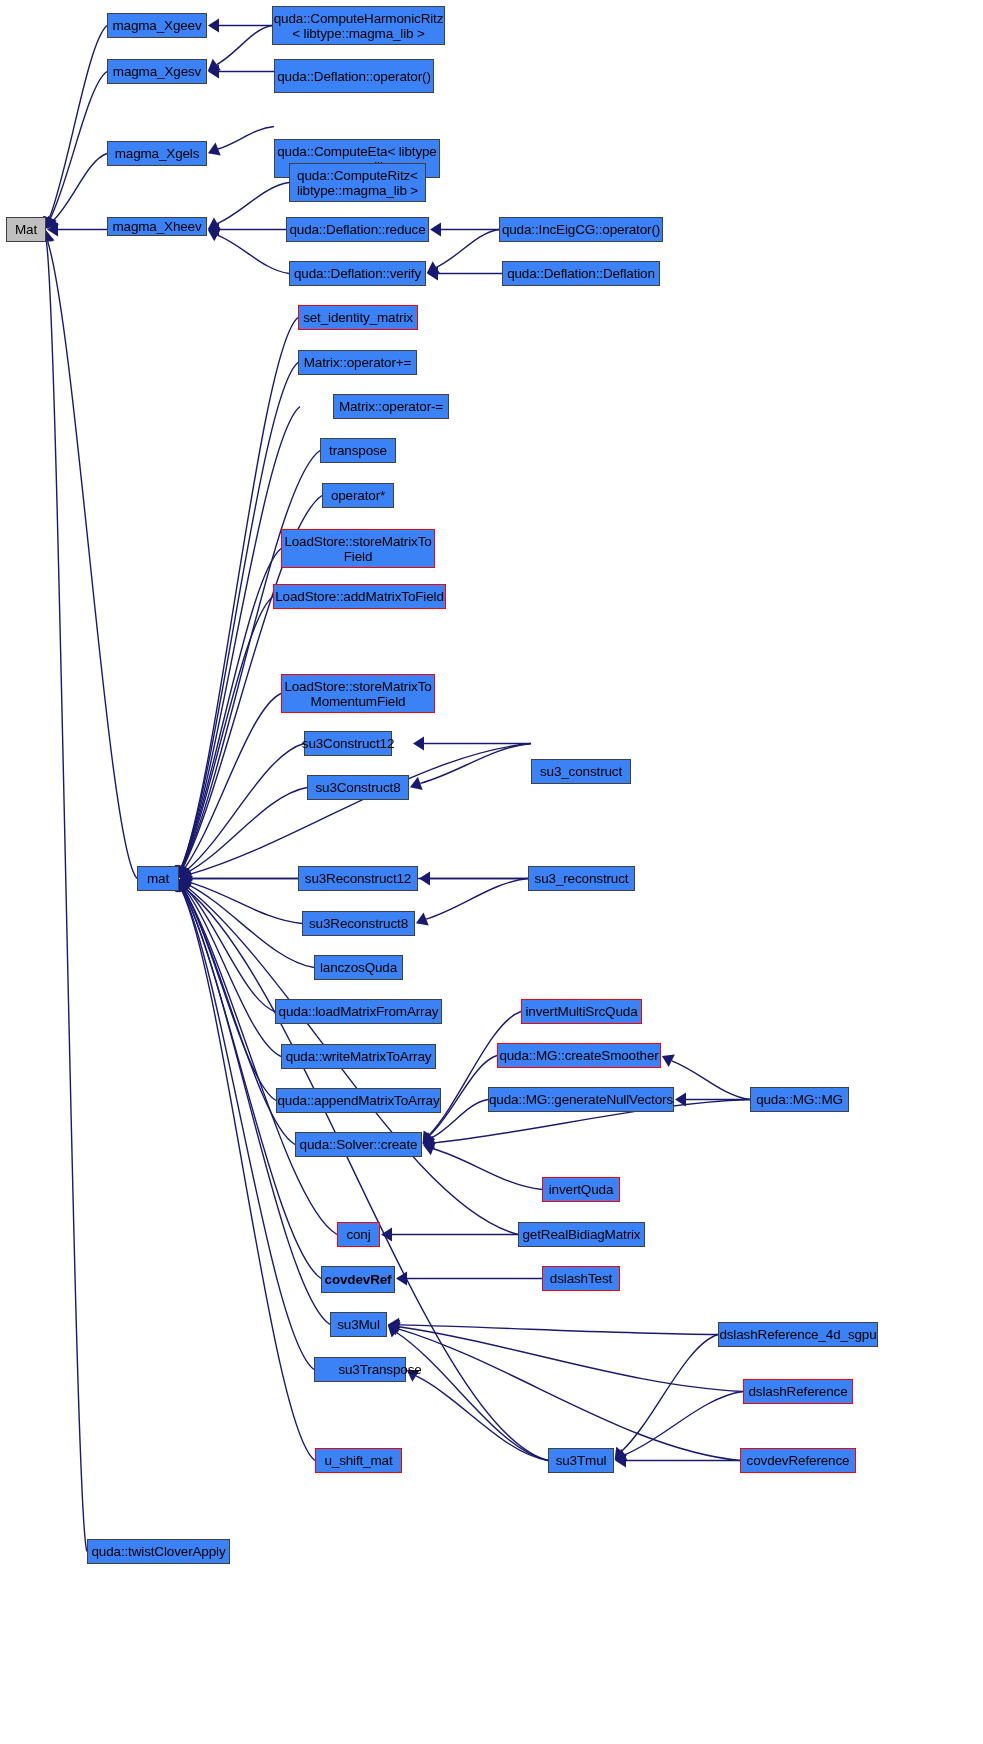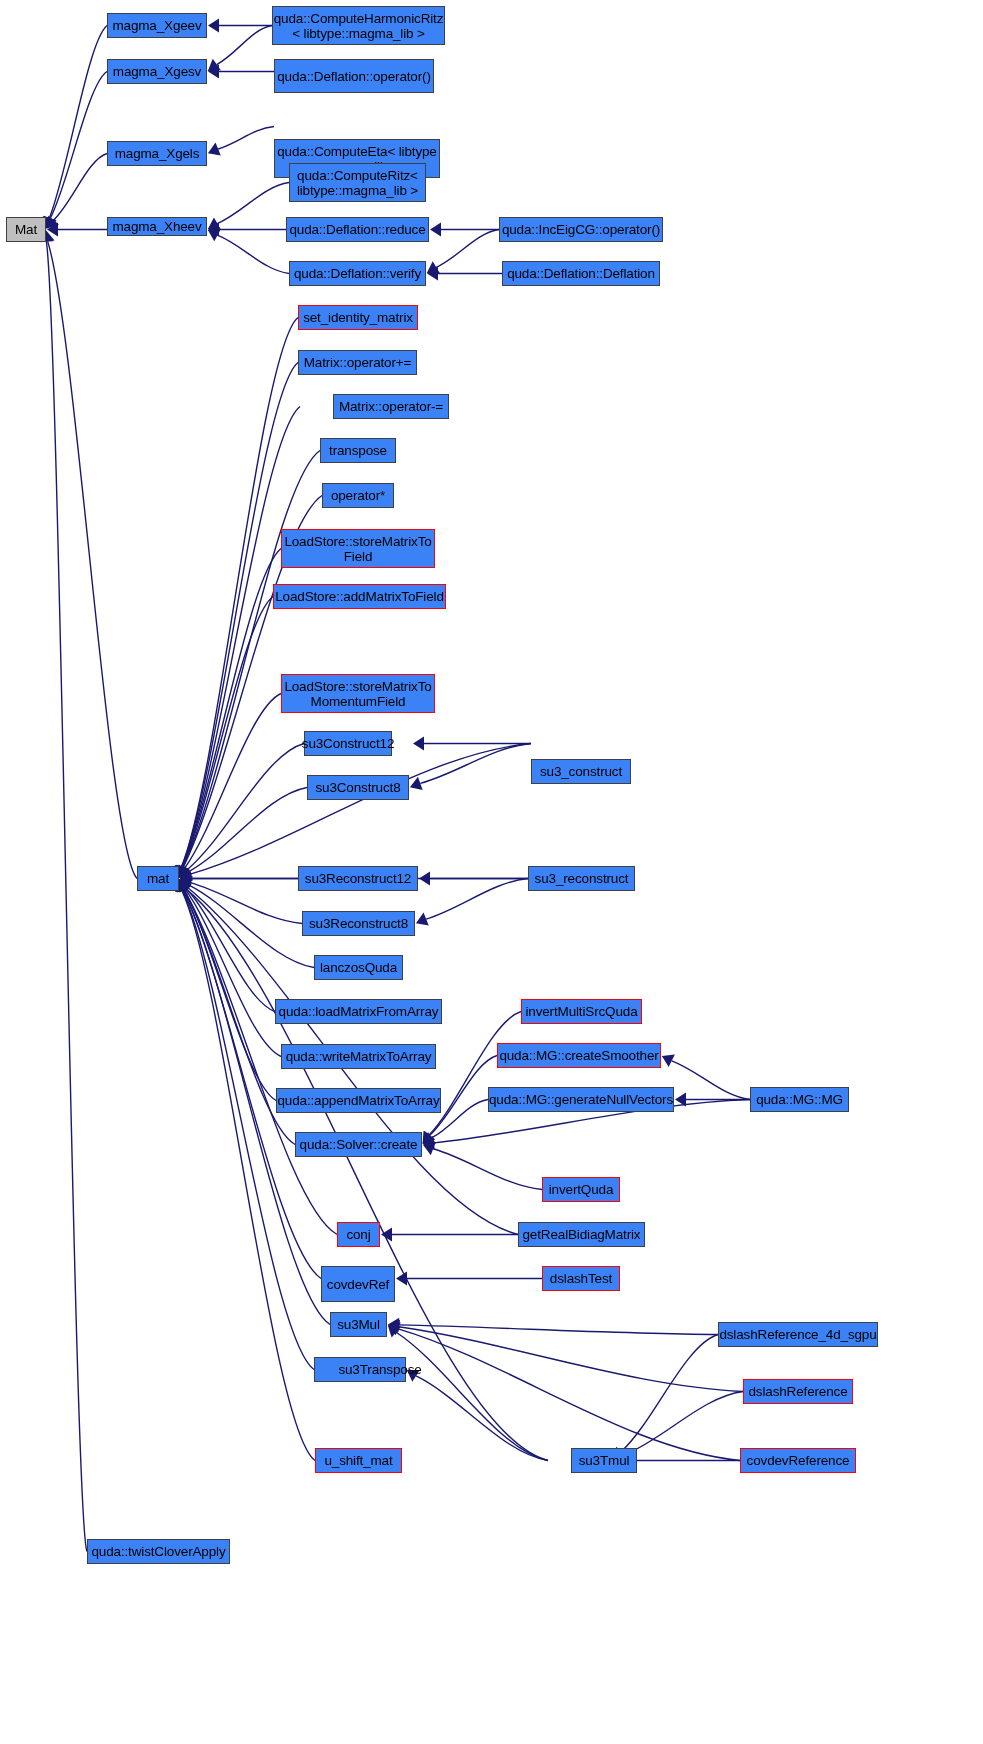--- a/index.html
+++ b/index.html
@@ -184,24 +184,24 @@
       <div class="node" style="left: 281px; top: 1044px; width: 155px; height: 25px;">quda::writeMatrixToArray</div>
       <div class="node" style="left: 276px; top: 1088px; width: 165px; height: 25px;">quda::appendMatrixToArray</div>
       <div class="node" style="left: 295px; top: 1132px; width: 127px; height: 25px;">quda::Solver::create</div>
       <div class="node red" style="left: 521px; top: 999px; width: 121px; height: 25px;">invertMultiSrcQuda</div>
       <div class="node red" style="left: 497px; top: 1043px; width: 164px; height: 25px;">quda::MG::createSmoother</div>
       <div class="node" style="left: 488px; top: 1087px; width: 186px; height: 25px;">quda::MG::generateNullVectors</div>
       <div class="node" style="left: 750px; top: 1087px; width: 99px; height: 25px;">quda::MG::MG</div>
       <div class="node red" style="left: 542px; top: 1177px; width: 78px; height: 25px;">invertQuda</div>
       <div class="node red" style="left: 337px; top: 1222px; width: 43px; height: 25px;">conj</div>
       <div class="node" style="left: 518px; top: 1222px; width: 127px; height: 25px;">getRealBidiagMatrix</div>
-      <div class="node" style="left: 321px; top: 1266px; width: 74px; height: 36px;">covdevRef</div>
+      <div class="node" style="left: 321px; top: 1266px; width: 74px; height: 27px; font-weight: bold;">covdevRef</div>
       <div class="node red" style="left: 542px; top: 1266px; width: 78px; height: 25px;">dslashTest</div>
       <div class="node" style="left: 330px; top: 1312px; width: 57px; height: 25px;">su3Mul</div>
       <div class="node" style="left: 718px; top: 1322px; width: 160px; height: 25px;">dslashReference_4d_sgpu</div>
       <div class="node" style="left: 314px; top: 1357px; width: 92px; height: 25px; padding-left: 40px;">su3Transpose</div>
       <div class="node red" style="left: 743px; top: 1379px; width: 110px; height: 25px;">dslashReference</div>
       <div class="node red" style="left: 315px; top: 1448px; width: 87px; height: 25px;">u_shift_mat</div>
-      <div class="node" style="left: 548px; top: 1448px; width: 66px; height: 25px; margin-left: 23px;">su3Tmul</div>
+      <div class="node" style="left: 548px; top: 1448px; width: 66px; height: 25px;">su3Tmul</div>
       <div class="node red" style="left: 740px; top: 1448px; width: 116px; height: 25px;">covdevReference</div>
       <div class="node" style="left: 87px; top: 1539px; width: 143px; height: 25px;">quda::twistCloverApply</div>
     </div>
 </div>
 
 </body></html>

